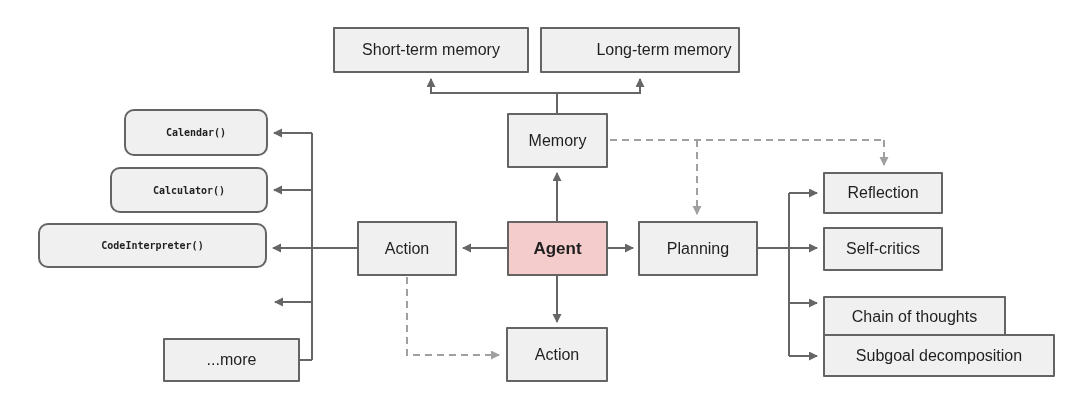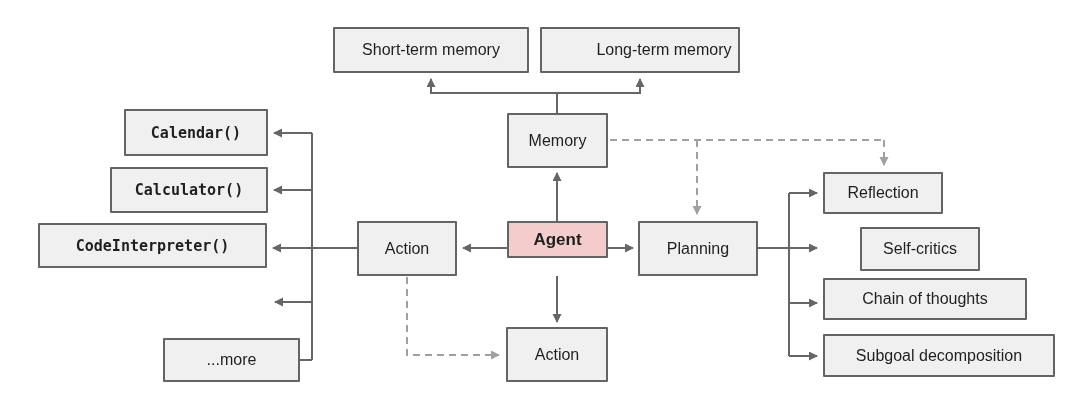--- a/index.html
+++ b/index.html
@@ -36,22 +36,23 @@
     white-space: nowrap;
   }
   .node.agent {
     background: var(--agent-fill);
     font-weight: bold;
     font-size: 17px;
   }
   .node.mono {
     font-family: "DejaVu Sans Mono", "Liberation Mono", monospace;
     font-weight: bold;
-    font-size: 15px;
+    font-size: 10px;
     letter-spacing: 0px;
+    border-radius: 10px;
   }
   path { fill: none; stroke: var(--line); stroke-width: 2; }
   path.dashed { stroke: var(--dashed-line); stroke-dasharray: 7 5; }
 </style>
 </head>
 <body>
 
 <div class="canvas">
 
   <svg class="edges" width="1080" height="415" viewBox="0 0 1080 415">
@@ -100,21 +101,21 @@
     <span>Long-term memory</span>
   </div>
 
   <div class="node" style="left:507px; top:113px; width:101px; height:55px;">
     <span>Memory</span>
   </div>
 
   <div class="node" style="left:357px; top:221px; width:100px; height:55px;">
     <span>Action</span>
   </div>
-  <div class="node agent" style="left:507px; top:221px; width:101px; height:37px;">
+  <div class="node agent" style="left:507px; top:221px; width:101px; height:55px;">
     <span>Agent</span>
   </div>
   <div class="node" style="left:638px; top:221px; width:120px; height:55px;">
     <span>Planning</span>
   </div>
 
   <div class="node" style="left:506px; top:327px; width:102px; height:55px;justify-content:center;">
     <span>Action</span>
   </div>
 
@@ -127,23 +128,23 @@
   <div class="node mono" style="left:38px; top:223px; width:229px; height:45px;">
     <span>CodeInterpreter()</span>
   </div>
   <div class="node" style="left:131px; top:338px; width:137px; height:44px;margin-left:32px;">
     <span>...more</span>
   </div>
 
   <div class="node" style="left:823px; top:172px; width:120px; height:42px;">
     <span>Reflection</span>
   </div>
-  <div class="node" style="left:823px; top:227px; width:120px; height:44px;margin-left:37px;">
+  <div class="node" style="left:823px; top:227px; width:120px; height:44px;">
     <span>Self-critics</span>
   </div>
-  <div class="node" style="left:823px; top:278px; width:204px; height:42px;">
+  <div class="node" style="left:823px; top:296px; width:183px; height:42px;">
     <span>Chain of thoughts</span>
   </div>
   <div class="node" style="left:823px; top:334px; width:232px; height:43px;">
     <span>Subgoal decomposition</span>
   </div>
 
 </div>
 
 </body></html>

